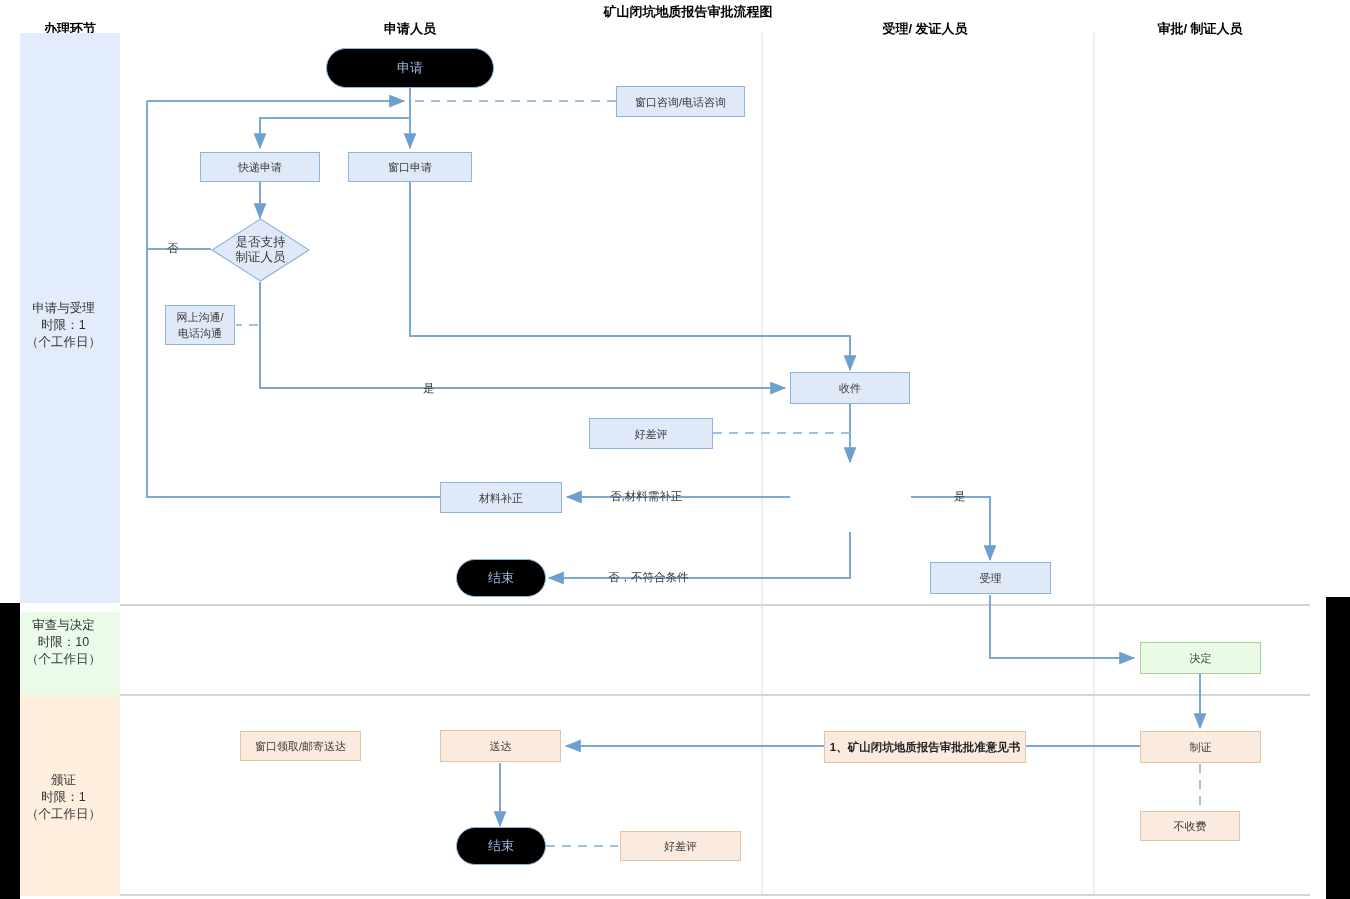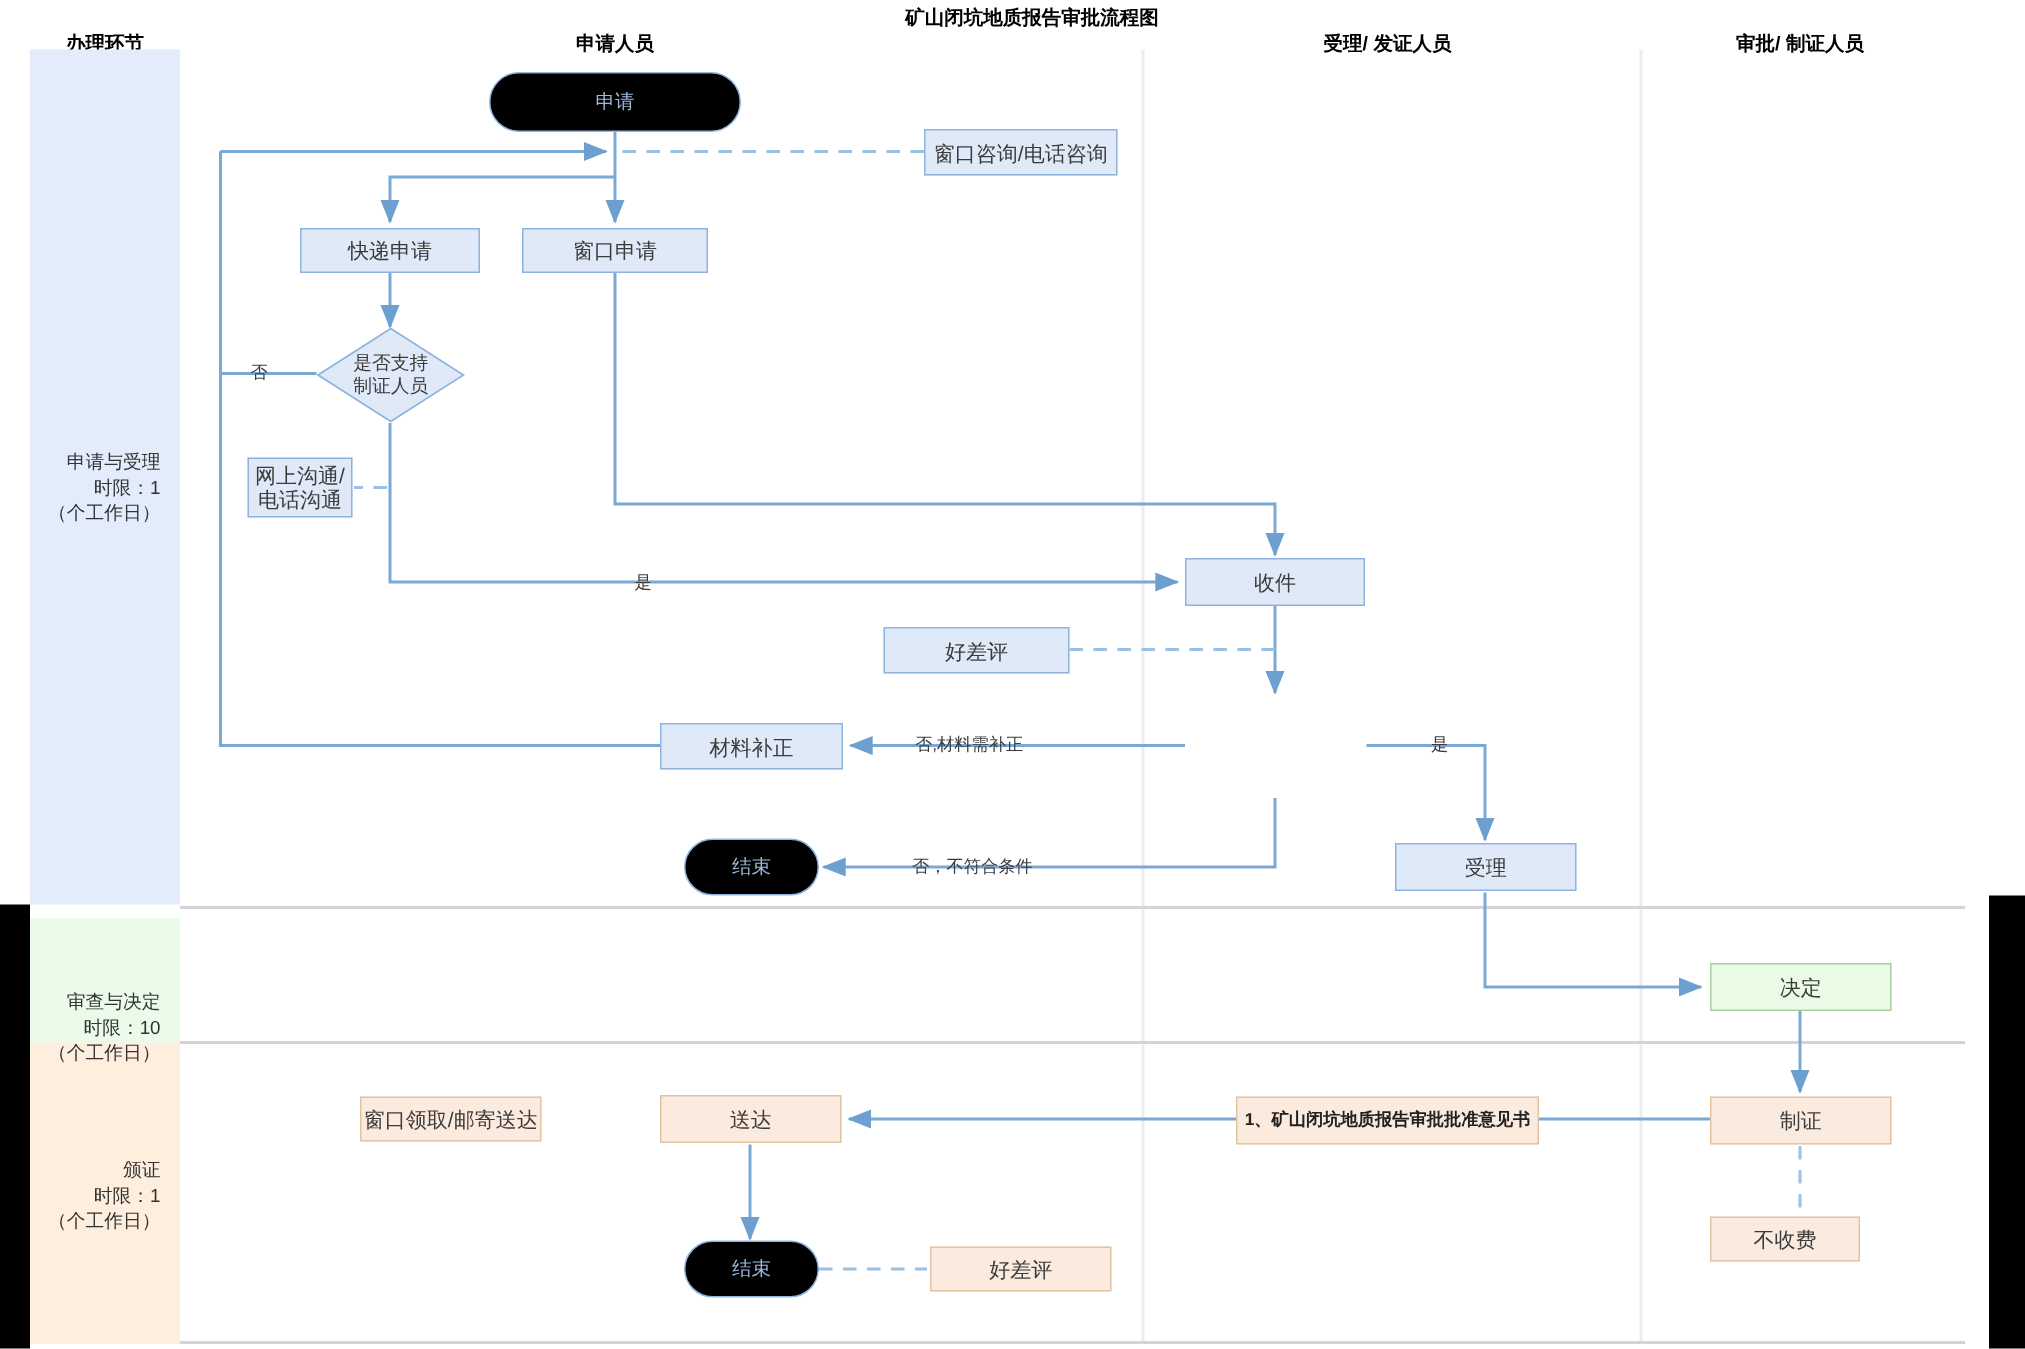--- a/index.html
+++ b/index.html
@@ -12,42 +12,42 @@
   #root{position:relative;width:1350px;height:899px;}
 
   
   .lane-band{position:absolute;left:20px;width:100px;}
   .band-apply{top:33px;height:570px;background:#e3ecfb;}
   .band-review{top:612px;height:83px;background:#eafbea;}
   .band-issue{top:695px;height:201px;background:#fdeede;}
 
   .band-label{
     position:absolute;left:20px;width:87px;
-    text-align:right;color:#333;font-size:12.5px;line-height:17px;
+    text-align:center;color:#333;font-size:12.5px;line-height:17px;
     white-space:pre-line;
   }
   .lbl-apply{top:300px;}
-  .lbl-review{top:660px;}
+  .lbl-review{top:617px;}
   .lbl-issue{top:772px;}
 
   .col-head{
     position:absolute;top:20px;text-align:center;
     font-size:13px;font-weight:bold;color:#000;
   }
   .vline{position:absolute;width:2px;background:#ededf0;}
   .hline{position:absolute;height:2px;background:#d4d4d6;}
 
   
   .edge-black{position:absolute;background:#000;}
 
   
   .node{
     position:absolute;box-sizing:border-box;
     display:flex;align-items:center;justify-content:center;
-    text-align:center;font-size:14px;color:#3b3b3b;
+    text-align:center;font-size:11px;color:#3b3b3b;
     line-height:16px;white-space:pre-line;
   }
   .blue-box{background:#dfe9f8;border:1px solid #8eb4dd;}
   .orange-box{background:#fbeade;border:1px solid #e2c3a4;}
   .green-box{background:#e9fbe4;border:1px solid #a9cfa0;}
   .term{
     background:#000000;border:1.6px solid #8eb4dd;border-radius:24px;
     color:#9ab8dd;font-size:13px;
   }
   .diamond-wrap{position:absolute;}

